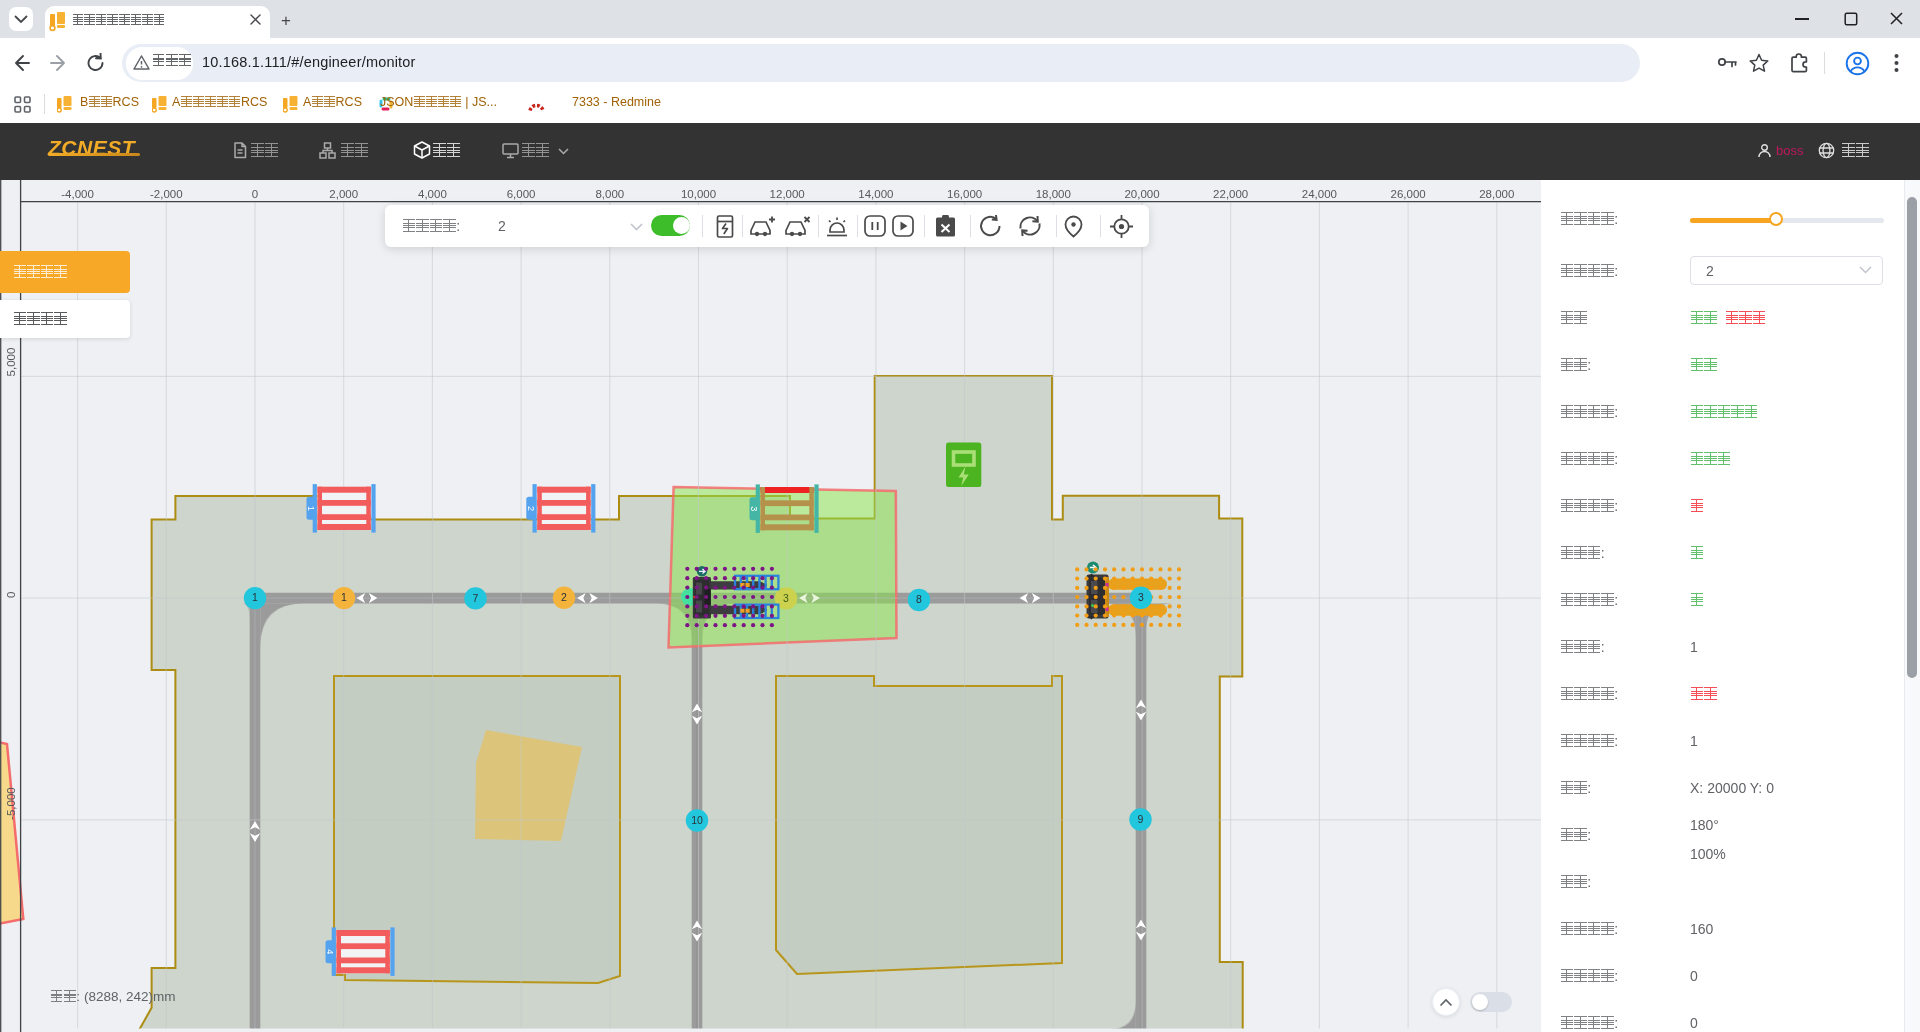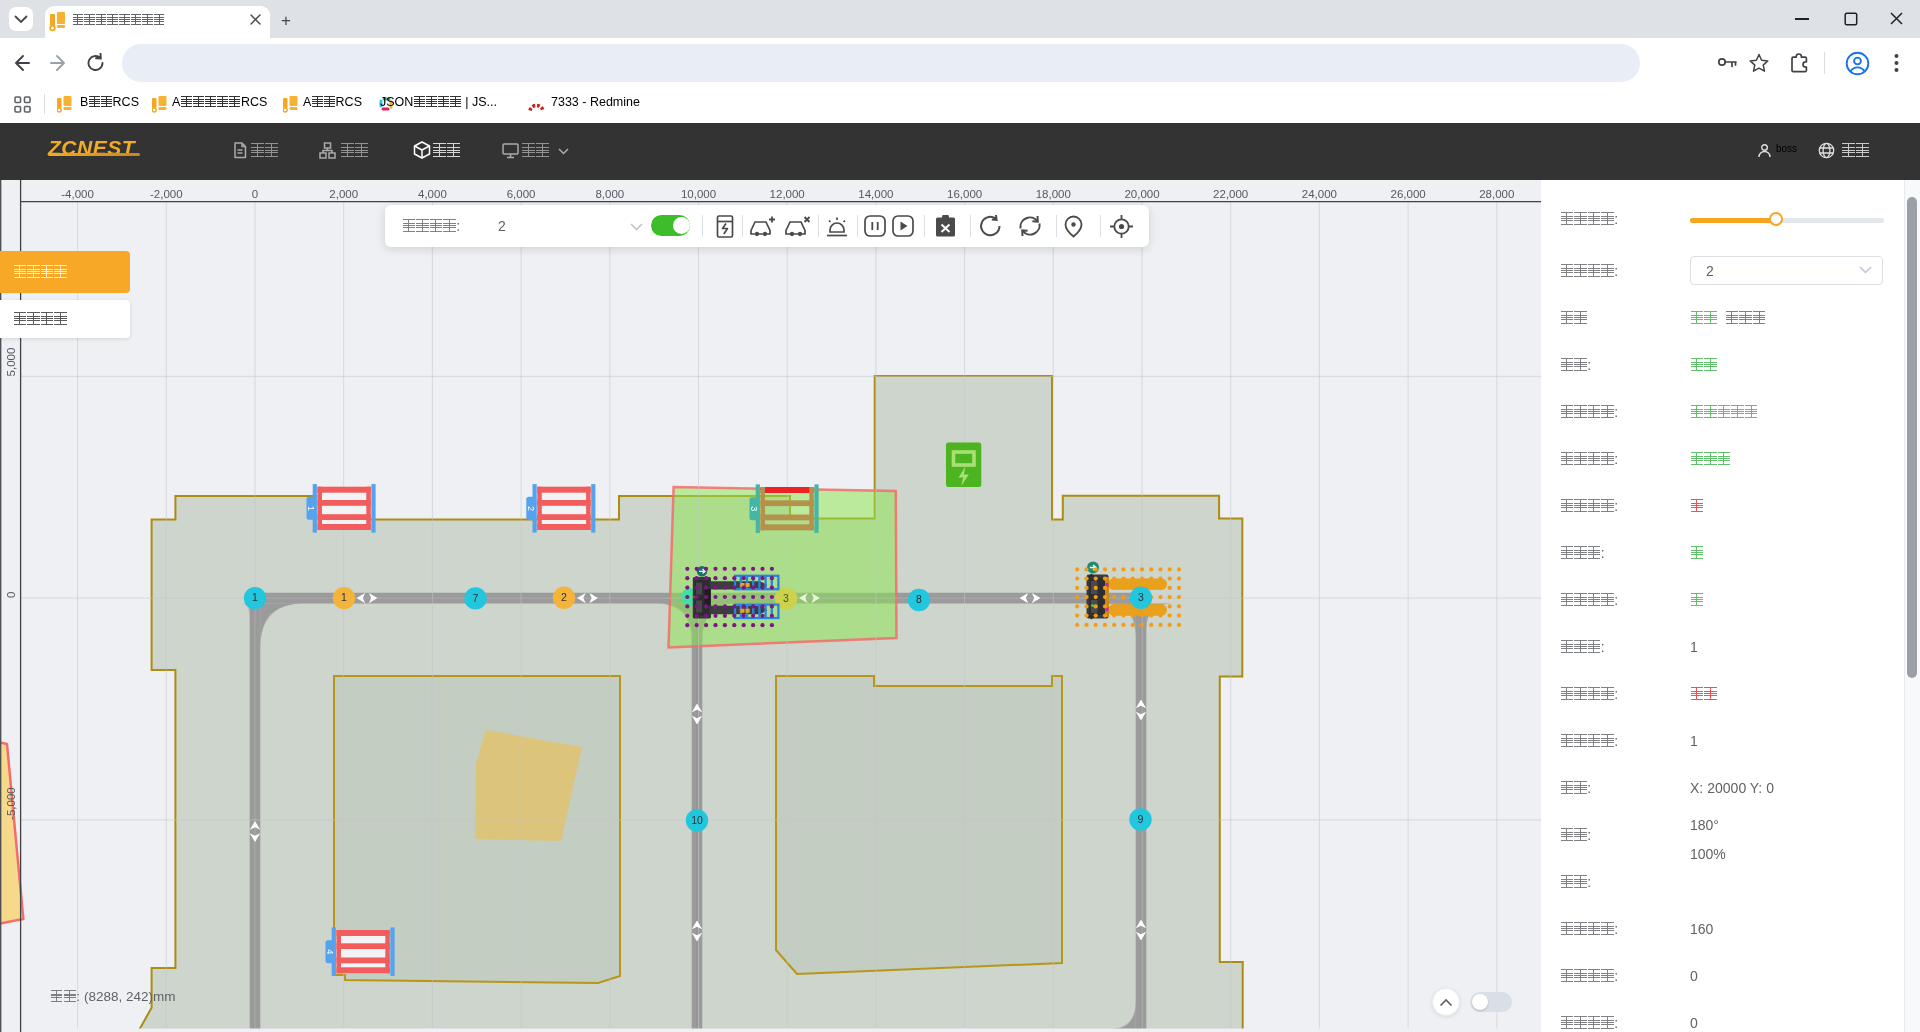--- a/index.html
+++ b/index.html
@@ -14,21 +14,21 @@
 #tabstrip{left:0;top:0;width:1920px;height:38px;background:#dee1e6}
 #tsearch{left:9px;top:7px;width:24px;height:24px;border-radius:7px;background:#fff}
 #tab{left:45px;top:6px;width:225px;height:32px;background:#fff;border-radius:9px 9px 0 0}
 #tabtitle{left:72px;top:13px;font-size:12px;color:#3c4043}
 #newtab{left:281px;top:11px;font-size:17px;color:#45474a}
 #toolbar{left:0;top:38px;width:1920px;height:50px;background:#fff}
 #omni{left:122px;top:44px;width:1518px;height:38px;border-radius:19px;background:#e9eef6}
 #secchip{left:4px;top:2.5px;width:67px;height:33px;border-radius:16px;background:#fff}
 #urltxt{left:80px;top:10px;font-size:14.5px;color:#202124;letter-spacing:.2px}
 #bookbar{left:0;top:88px;width:1920px;height:35px;background:#fff}
-.bm{position:absolute;top:95px;font-size:12.5px;color:#000000;white-space:nowrap}
+.bm{position:absolute;top:95px;font-size:12.5px;color:#a16207;white-space:nowrap}
 
 #apphdr{left:0;top:123px;width:1920px;height:57px;background:#333}
 #logo{left:48px;top:136px;width:100px;height:24px;color:#f2ab27;font-size:21px;font-weight:bold;font-style:italic;letter-spacing:.5px}
 .nav{position:absolute;top:142px;font-size:15px;color:#ababab}
 .nav.on{color:#fff;font-weight:bold}
 
 #sidebar{left:1541px;top:180px;width:363px;height:852px;background:#fff}
 .srow{position:absolute;left:19px;font-size:14px;color:#606266}
 .sval{position:absolute;left:149px;font-size:14px;color:#606266}
 .green{color:#3bb149}.red{color:#f5222d}
@@ -70,20 +70,30 @@
 <svg class="ab" style="left:13px;top:52px" width="18" height="22" viewBox="0 0 18 22">
       <path d="M10 4 L3 11 L10 18 M3 11 L16 11" fill="none" stroke="#3f4246" stroke-width="1.9" stroke-linecap="round" stroke-linejoin="round"></path>
     </svg>
 <svg class="ab" style="left:49px;top:52px" width="18" height="22" viewBox="0 0 18 22">
       <path d="M8 4 L15 11 L8 18 M15 11 L2 11" fill="none" stroke="#9aa0a6" stroke-width="1.9" stroke-linecap="round" stroke-linejoin="round"></path>
     </svg>
 <svg class="ab" style="left:86px;top:53px" width="19" height="20" viewBox="0 0 19 20">
       <path d="M16.5 10 a7 7 0 1 1 -2.2 -5.1 M14.5 0.5 L14.8 5.4 L10 5.2" fill="none" stroke="#3f4246" stroke-width="1.9" stroke-linecap="round"></path>
     </svg>
 <div class="ab" id="omni"></div>
+<div class="ab" style="left:122px;top:44px;width:700px;height:38px">
+      <div class="ab" id="secchip"></div>
+<svg class="ab" style="left:11px;top:10px" width="17" height="17" viewBox="0 0 17 17">
+        <path d="M8.5 2 L16 15 L1 15 Z" fill="none" stroke="#5f6368" stroke-width="1.5" stroke-linejoin="round"></path>
+        <path d="M8.5 7 L8.5 10.5" stroke="#5f6368" stroke-width="1.5"></path>
+        <circle cx="8.5" cy="12.8" r=".9" fill="#5f6368"></circle>
+      </svg>
+<div class="ab cnt" style="left:30px;top:9px;font-size:13.5px;color:#3c4043"><i></i><i></i><i></i></div>
+<div class="ab" id="urltxt">10.168.1.111/#/engineer/monitor</div>
+    </div>
 <svg class="ab" style="left:1716px;top:54px" width="22" height="20" viewBox="0 0 22 20">
       <circle cx="6" cy="8" r="3.2" fill="none" stroke="#3f4246" stroke-width="1.7"></circle>
       <path d="M9 8 L20 8 M16 8 L16 12.5 M19.5 8 L19.5 11" stroke="#3f4246" stroke-width="1.7" stroke-linecap="round"></path>
     </svg>
 <svg class="ab" style="left:1749px;top:53px" width="20" height="20" viewBox="0 0 20 20">
       <path d="M10 1.5 L12.6 7.2 L18.8 7.9 L14.2 12.1 L15.5 18.2 L10 15.1 L4.5 18.2 L5.8 12.1 L1.2 7.9 L7.4 7.2 Z" fill="none" stroke="#3f4246" stroke-width="1.5" stroke-linejoin="round"></path>
     </svg>
 <svg class="ab" style="left:1789px;top:53px" width="21" height="21" viewBox="0 0 21 21">
       <path d="M7.2 3.6 a2.6 2.6 0 0 1 5.2 0 v0.6 h3.8 a1.2 1.2 0 0 1 1.2 1.2 v3.4 h-0.8 a2.6 2.6 0 0 0 0 5.2 h0.8 v3.4 a1.2 1.2 0 0 1 -1.2 1.2 h-12 a1.2 1.2 0 0 1 -1.2 -1.2 v-12 a1.2 1.2 0 0 1 1.2 -1.2 h3 Z" fill="none" stroke="#3f4246" stroke-width="1.7" stroke-linejoin="round"></path>
     </svg>
@@ -141,21 +151,21 @@
         <path d="M4 11 L4 6" stroke="#36c5f0"></path>
         <path d="M7 4 L12 4" stroke="#2eb67d"></path>
         <path d="M14 7 L14 12" stroke="#ecb22e"></path>
         <path d="M11 14 L6 14" stroke="#e01e5a"></path>
       </g>
     </svg>
 <div class="bm cnt" style="left:380px">JSON<i></i><i></i><i></i><i></i>&nbsp;| JS...</div>
 <svg class="ab" style="left:528px;top:96px" width="17" height="17" viewBox="0 0 17 17">
       <path d="M2 14.5 a6.7 6.7 0 0 1 13 0" fill="none" stroke="#c8241c" stroke-width="3.6" stroke-dasharray="2.8 1.8"></path>
     </svg>
-<div class="bm" style="left:551px">7333 - Redmine</div>
+<div class="bm" style="left:572px">7333 - Redmine</div>
 
 <div class="ab" id="apphdr"></div>
 <div class="ab" id="logo">ZCNEST</div>
 <div class="ab" style="left:48px;top:153px;width:92px;height:2.5px;background:linear-gradient(90deg,#f2ab27,#c8871a);border-radius:2px"></div>
 <svg class="ab" style="left:232px;top:142px" width="16" height="17" viewBox="0 0 16 17">
       <path d="M3 1 h7 l3.5 3.5 v11 h-10.5 Z M10 1 v3.5 h3.5" fill="none" stroke="#ababab" stroke-width="1.5" stroke-linejoin="round"></path>
       <path d="M5.5 8 h5 M5.5 11 h5" stroke="#ababab" stroke-width="1.3"></path>
     </svg>
 <div class="nav cnt" style="left:250px"><i></i><i></i></div>
 <svg class="ab" style="left:319px;top:142px" width="17" height="17" viewBox="0 0 17 17">
@@ -181,21 +191,21 @@
       </g>
     </svg>
 <div class="nav cnt" style="left:521px"><i></i><i></i></div>
 <svg class="ab" style="left:558px;top:148px" width="11" height="7" viewBox="0 0 11 7">
       <path d="M1 1 L5.5 5.5 L10 1" fill="none" stroke="#ababab" stroke-width="1.5"></path>
     </svg>
 <svg class="ab" style="left:1758px;top:144px" width="13" height="14" viewBox="0 0 13 14">
       <circle cx="6.5" cy="3.5" r="2.8" fill="none" stroke="#e0e0e0" stroke-width="1.4"></circle>
       <path d="M1 13 a5.5 5.5 0 0 1 11 0" fill="none" stroke="#e0e0e0" stroke-width="1.4"></path>
     </svg>
-<div class="ab" style="left:1776px;top:143px;font-size:10px;color:#000000">boss</div>
+<div class="ab" style="left:1776px;top:143px;font-size:13px;color:#be185d">boss</div>
 <svg class="ab" style="left:1818px;top:142px" width="17" height="17" viewBox="0 0 17 17">
       <g fill="none" stroke="#e0e0e0" stroke-width="1.3">
         <circle cx="8.5" cy="8.5" r="7.2"></circle>
         <ellipse cx="8.5" cy="8.5" rx="3.4" ry="7.2"></ellipse>
         <path d="M1.5 6 h14 M1.5 11 h14"></path>
       </g>
     </svg>
 <div class="ab cnt" style="left:1841px;top:142px;font-size:15px;color:#f2f2f2"><i></i><i></i></div>
 <svg class="ab" style="left:0;top:180px" width="1541" height="852" viewBox="0 180 1541 852">
 <rect x="0" y="180" width="1541" height="852" fill="#eef0f3"></rect>

